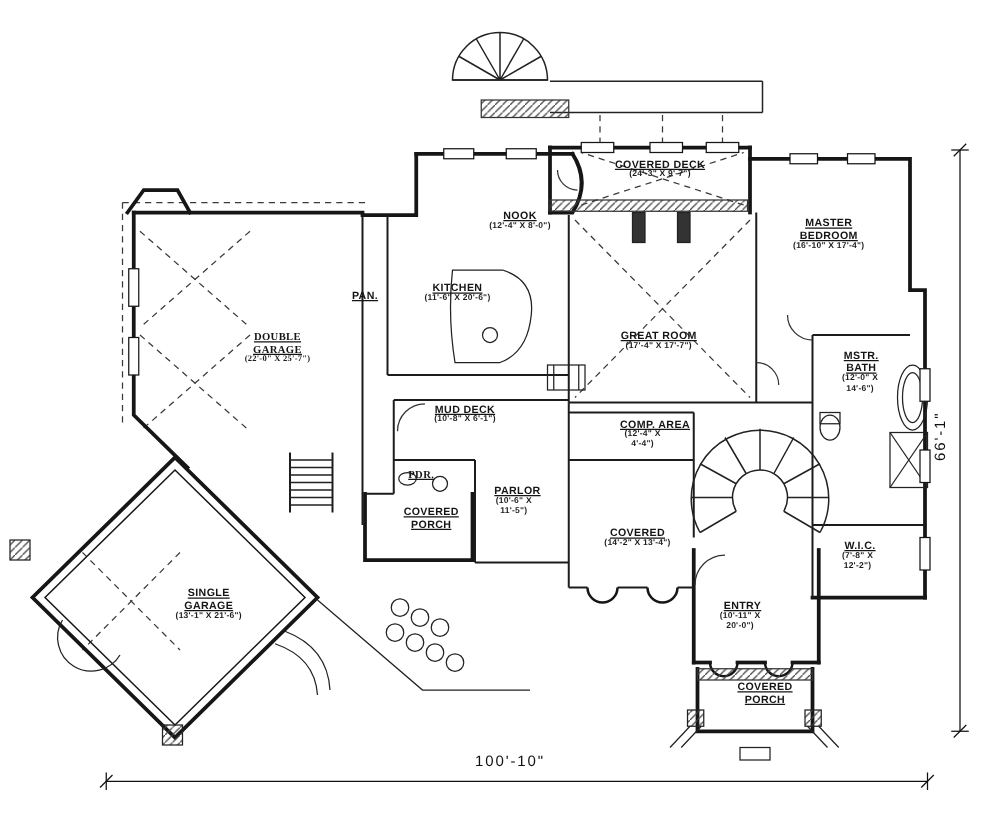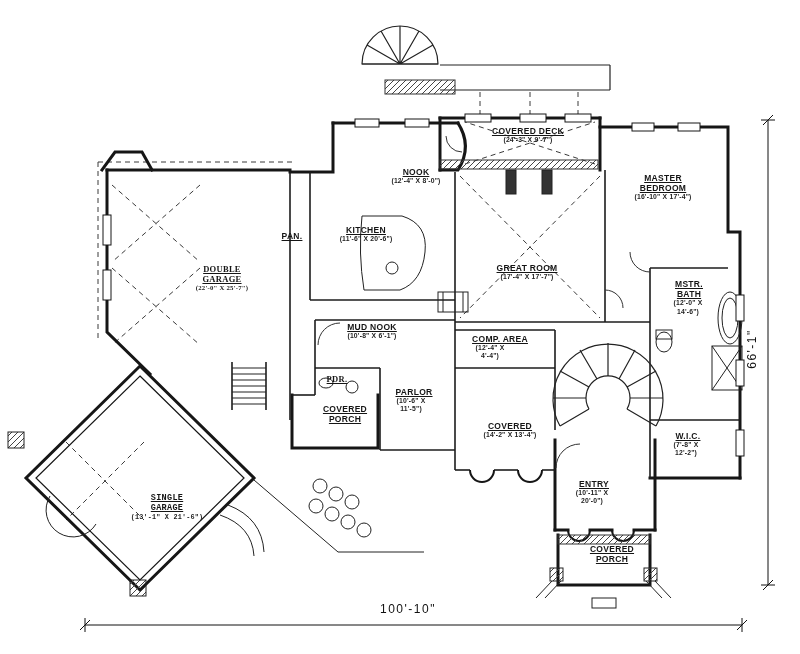--- a/index.html
+++ b/index.html
@@ -223,25 +223,25 @@
     <span class="rn w50">DOUBLE GARAGE</span>
     <span class="rd">(22'-0" X 25'-7")</span>
   </div>
 
   <div class="room-label" style="left:689px;top:279px;width:46px;">
     <span class="rn w44">MSTR. BATH</span>
     <span class="rd w44">(12'-0" X 14'-6")</span>
   </div>
 
   <div class="room-label" style="left:372px;top:322px;width:86px;">
-    <span class="rn">MUD NOOK</span>
+    <span class="rn">MUD DECK</span>
     <span class="rd">(10'-8" X 6'-1")</span>
   </div>
 
-  <div class="room-label" style="left:500px;top:334px;width:66px;">
+  <div class="room-label" style="left:524px;top:334px;width:66px;">
     <span class="rn">COMP. AREA</span>
     <span class="rd w46">(12'-4" X 4'-4")</span>
   </div>
 
   <div class="room-label" style="left:337px;top:374px;width:30px;font-family:Liberation Serif, serif;">
     <span class="rn plain">PDR.</span>
   </div>
 
   <div class="room-label" style="left:414px;top:387px;width:54px;">
     <span class="rn">PARLOR</span>
@@ -250,21 +250,21 @@
 
   <div class="room-label" style="left:333px;top:404px;width:60px;">
     <span class="rn w56">COVERED PORCH</span>
   </div>
 
   <div class="room-label" style="left:510px;top:421px;width:92px;">
     <span class="rn">COVERED</span>
     <span class="rd">(14'-2" X 13'-4")</span>
   </div>
 
-  <div class="room-label" style="left:167px;top:493px;width:92px;font-family:Liberation Mono, monospace;">
+  <div class="room-label" style="left:167px;top:469px;width:92px;">
     <span class="rn w52">SINGLE GARAGE</span>
     <span class="rd">(13'-1" X 21'-6")</span>
   </div>
 
   <div class="room-label" style="left:594px;top:479px;width:56px;">
     <span class="rn">ENTRY</span>
     <span class="rd w52">(10'-11" X 20'-0")</span>
   </div>
 
   <div class="room-label" style="left:688px;top:431px;width:48px;">

